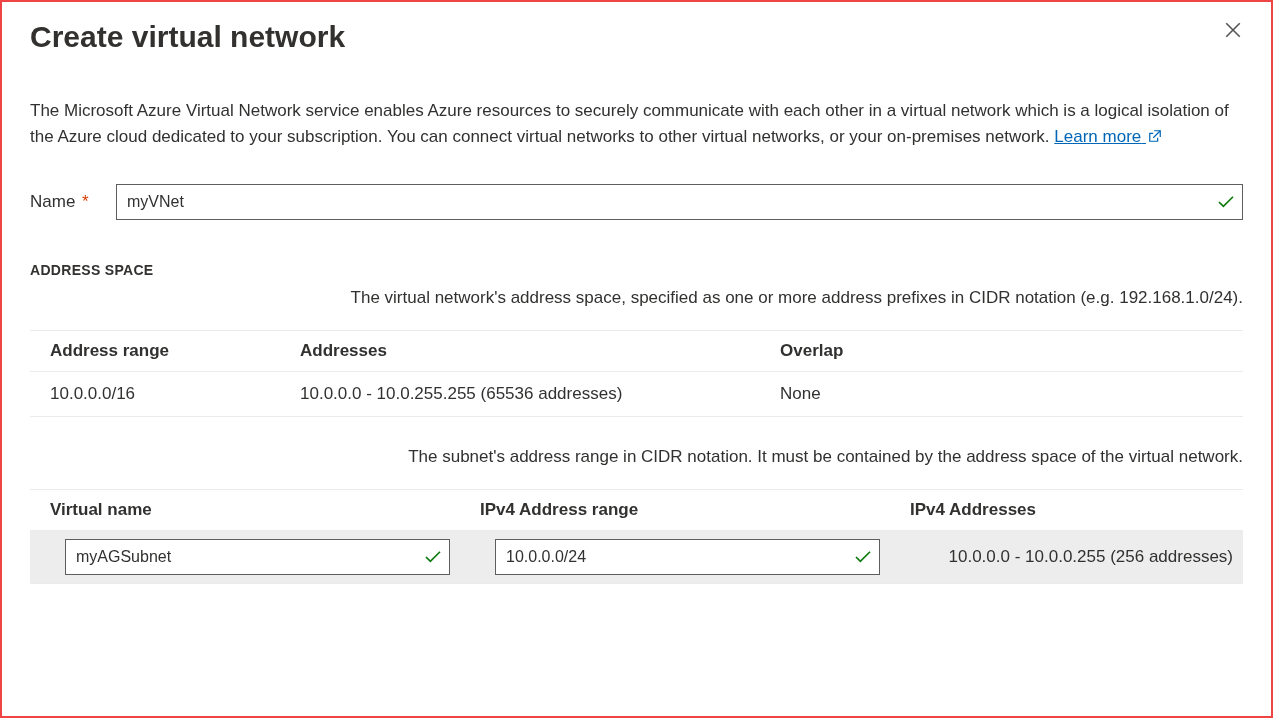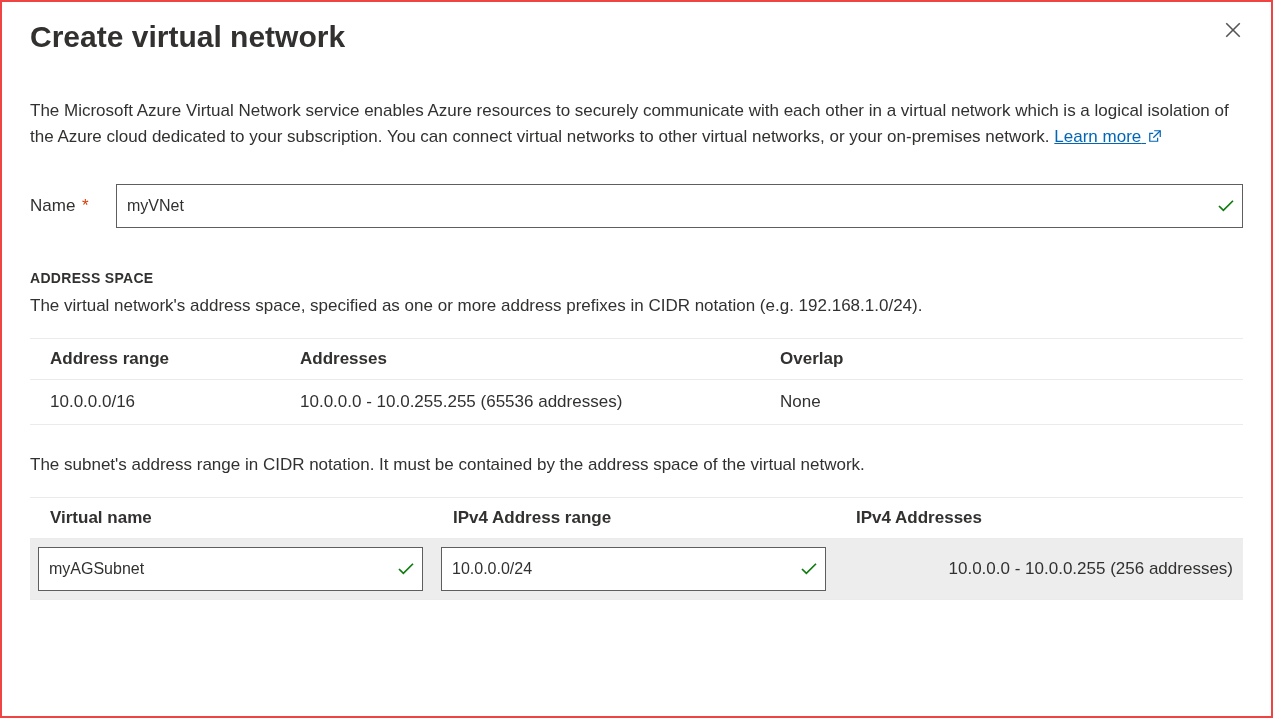--- a/index.html
+++ b/index.html
@@ -64,21 +64,21 @@
     width: 86px;
     flex-shrink: 0;
   }
   .req { color: #d83b01; margin-left: 2px; }
   .input-wrap {
     position: relative;
     flex: 1;
   }
   .text-input {
     width: 100%;
-    height: 44px;
+    height: 36px;
     border: 1px solid #605e5c;
     padding: 4px 36px 4px 10px;
     font-size: 16px;
     font-family: inherit;
     color: #323130;
     outline: none;
   }
   .valid-icon {
     position: absolute;
     right: 8px;
@@ -91,20 +91,21 @@
     font-size: 14px;
     font-weight: 600;
     letter-spacing: 0.3px;
     margin: 0 0 10px 0;
     color: #323130;
   }
   .section-desc {
     font-size: 17px;
     margin: 0 0 22px 0;
     color: #323130;
+    text-align: right;
   }
   table.addr {
     width: 100%;
     border-collapse: collapse;
     margin-bottom: 30px;
   }
   table.addr th {
     text-align: left;
     font-size: 17px;
     font-weight: 600;
@@ -136,20 +137,21 @@
     padding: 8px 10px 8px 8px;
     background: #ededed;
     border-bottom: 1px solid #edebe9;
     vertical-align: middle;
   }
   table.subnets th:nth-child(1){ width: 400px; }
   table.subnets th:nth-child(2){ width: 400px; }
   .cell-input {
     position: relative;
     width: 385px;
+    margin-left: 27px;
   }
   .cell-input .text-input { background:#fff; }
   .static-cell {
     font-size: 17px;
     padding-left: 12px;
     color: #323130;
     text-align: right;
   }
 </style>
 </head>

